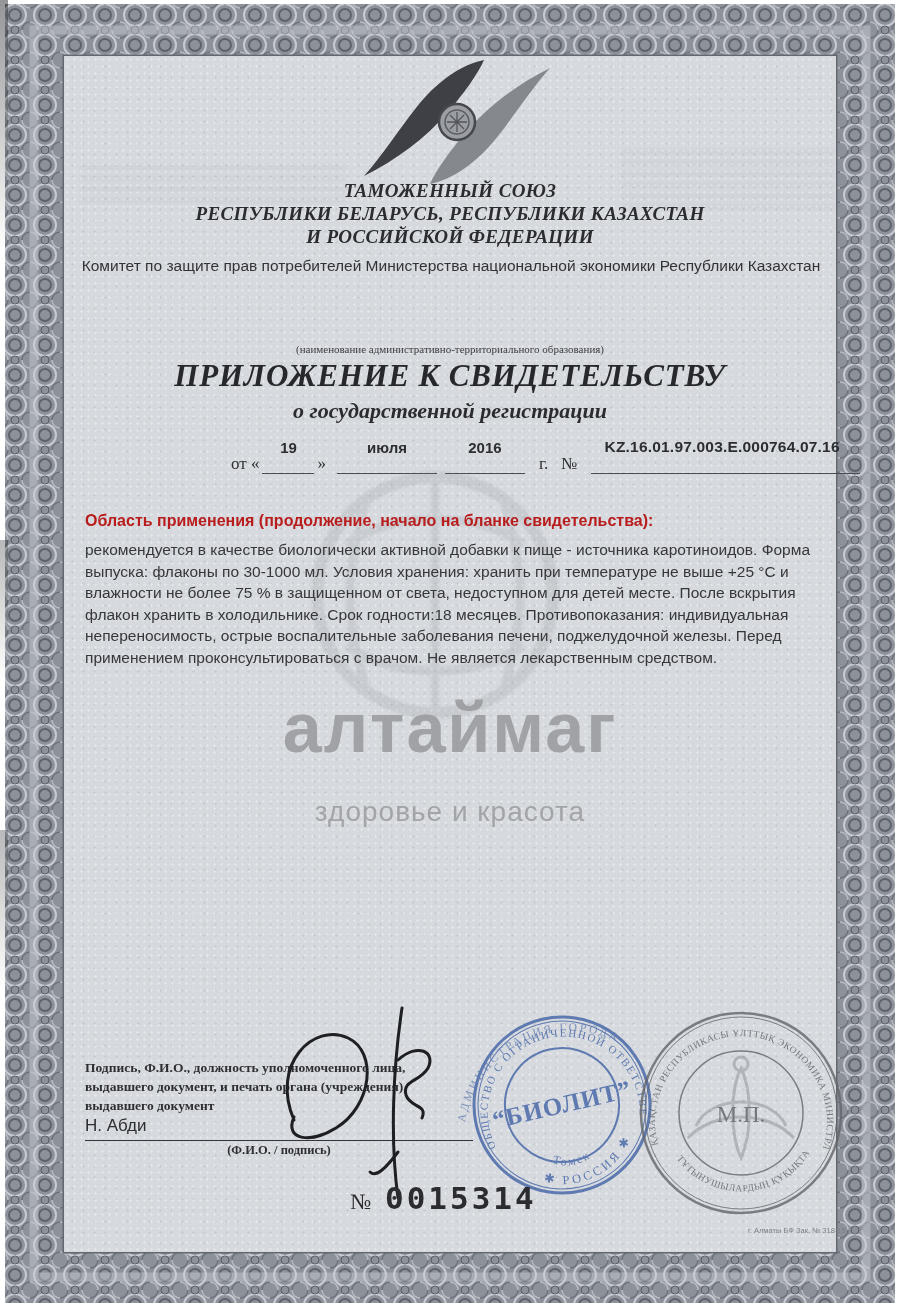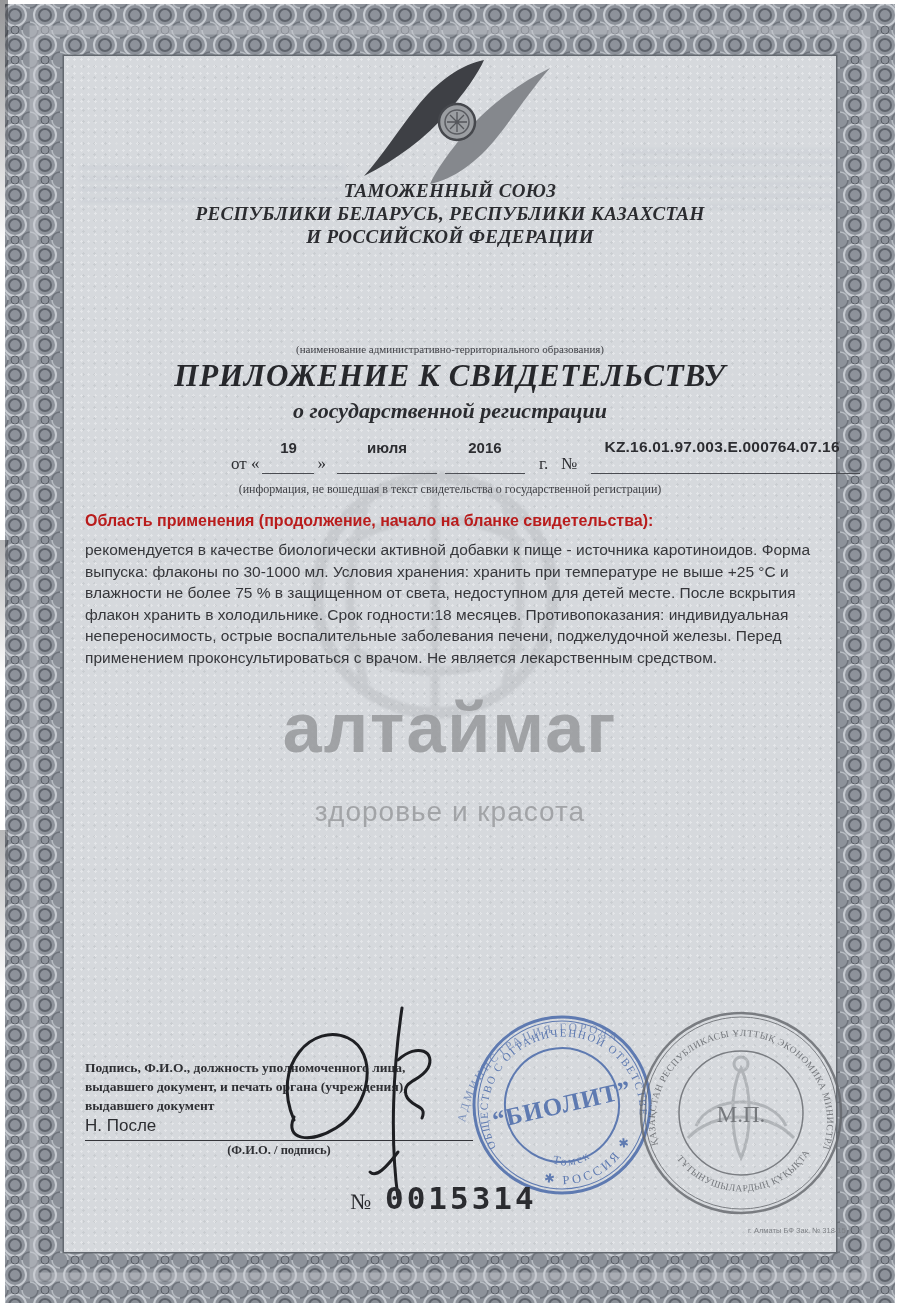--- a/index.html
+++ b/index.html
@@ -108,54 +108,54 @@
       <path d="M68,124 C90,120 116,102 136,76 C152,56 170,28 188,8 C156,24 126,46 104,72 C88,91 74,110 68,124 Z" fill="#85888d"></path>
       <circle cx="95" cy="62" r="18" fill="#9b9ea2" stroke="#46484d" stroke-width="2.5"></circle>
       <circle cx="95" cy="62" r="12" fill="none" stroke="#5a5c61" stroke-width="1.5"></circle>
       <path d="M85,62 h20 M95,52 v20 M88,55 l14,14 M88,69 l14,-14" stroke="#54565b" stroke-width="1.3"></path>
     </svg>
 
     <div class="hdr-line" style="top:180px;">ТАМОЖЕННЫЙ СОЮЗ</div>
     <div class="hdr-line" style="top:203px;">РЕСПУБЛИКИ БЕЛАРУСЬ, РЕСПУБЛИКИ КАЗАХСТАН</div>
     <div class="hdr-line" style="top:226px;">И РОССИЙСКОЙ ФЕДЕРАЦИИ</div>
 
+    <div class="committee" style="top:254px;">Комитет по защите прав потребителей Министерства национальной экономики Республики Казахстан</div>
 
     <div class="small-caption" style="top:343px;">(наименование административно-территориального образования)</div>
 
     <div class="doc-title" style="top:358px;">ПРИЛОЖЕНИЕ К СВИДЕТЕЛЬСТВУ</div>
     <div class="doc-subtitle" style="top:398px;">о государственной регистрации</div>
 
     <div class="date-line">
       <span class="dl-static">от «</span>
       <span class="fill day">19</span>
       <span class="dl-static">»</span>
       <span class="fill month">июля</span>
       <span class="fill year">2016</span>
       <span class="dl-static" style="margin-left:14px;">г.</span>
       <span class="dl-static" style="margin-left:10px;">№</span>
       <span class="fill num">KZ.16.01.97.003.E.000764.07.16</span>
     </div>
 
-    <div class="small-caption" style="top:482px;font-size:12px;">(информация, не вошедшая в текст свидетельства о государственной регистрации)</div>
 
     <svg class="ghost-emblem" style="left:295px;top:455px;" width="280" height="280" viewBox="0 0 280 280">
       <circle cx="140" cy="140" r="118" fill="none" stroke="#7e8186" stroke-width="12"></circle>
       <path d="M52,90 C95,55 185,55 228,90 M52,190 C95,225 185,225 228,190 M140,22 V258 M70,50 C50,120 50,160 70,230 M210,50 C230,120 230,160 210,230" fill="none" stroke="#85888d" stroke-width="9"></path>
     </svg>
 
     <div class="section-heading" style="top:512px;">Область применения (продолжение, начало на бланке свидетельства):</div>
     <div class="body-text" style="top:539px;">рекомендуется в качестве биологически активной добавки к пище - источника каротиноидов. Форма выпуска: флаконы по 30-1000 мл. Условия хранения: хранить при температуре не выше +25 °C и влажности не более 75 % в защищенном от света, недоступном для детей месте. После вскрытия флакон хранить в холодильнике. Срок годности:18 месяцев. Противопоказания: индивидуальная непереносимость, острые воспалительные заболевания печени, поджелудочной железы. Перед применением проконсультироваться с врачом. Не является лекарственным средством.</div>
 
     <div class="wm-brand" style="top:688px;">алтаймаг</div>
     <div class="wm-tagline" style="top:796px;">здоровье и красота</div>
 
     <div class="sig-caption" style="top:1058px;">Подпись, Ф.И.О.,  должность уполномоченного лица,</div>
     <div class="sig-caption" style="top:1077px;">выдавшего документ, и печать органа (учреждения),</div>
     <div class="sig-caption" style="top:1096px;">выдавшего документ</div>
-    <div class="sig-name" style="top:1116px;">Н. После</div>
+    <div class="sig-name" style="top:1116px;">Н. Абди</div>
     <div class="sig-line" style="top:1140px;"></div>
     <div class="sig-line-caption" style="top:1143px;">(Ф.И.О. / подпись)</div>
 
     <svg class="stamp" style="left:252px;top:1002px;" width="190" height="200" viewBox="0 0 190 200">
       <g fill="none" stroke="#1e1f23" stroke-width="3" stroke-linecap="round">
         <path d="M42,118 C18,62 62,20 96,36 C126,50 120,104 84,126 C58,142 32,138 42,115"></path>
         <path d="M150,6 C141,66 138,138 146,196"></path>
         <path d="M146,58 C166,40 184,50 176,66 C168,80 150,78 154,93 C158,106 176,102 170,116"></path>
         <path d="M146,150 C134,166 124,176 118,170"></path>
       </g>

